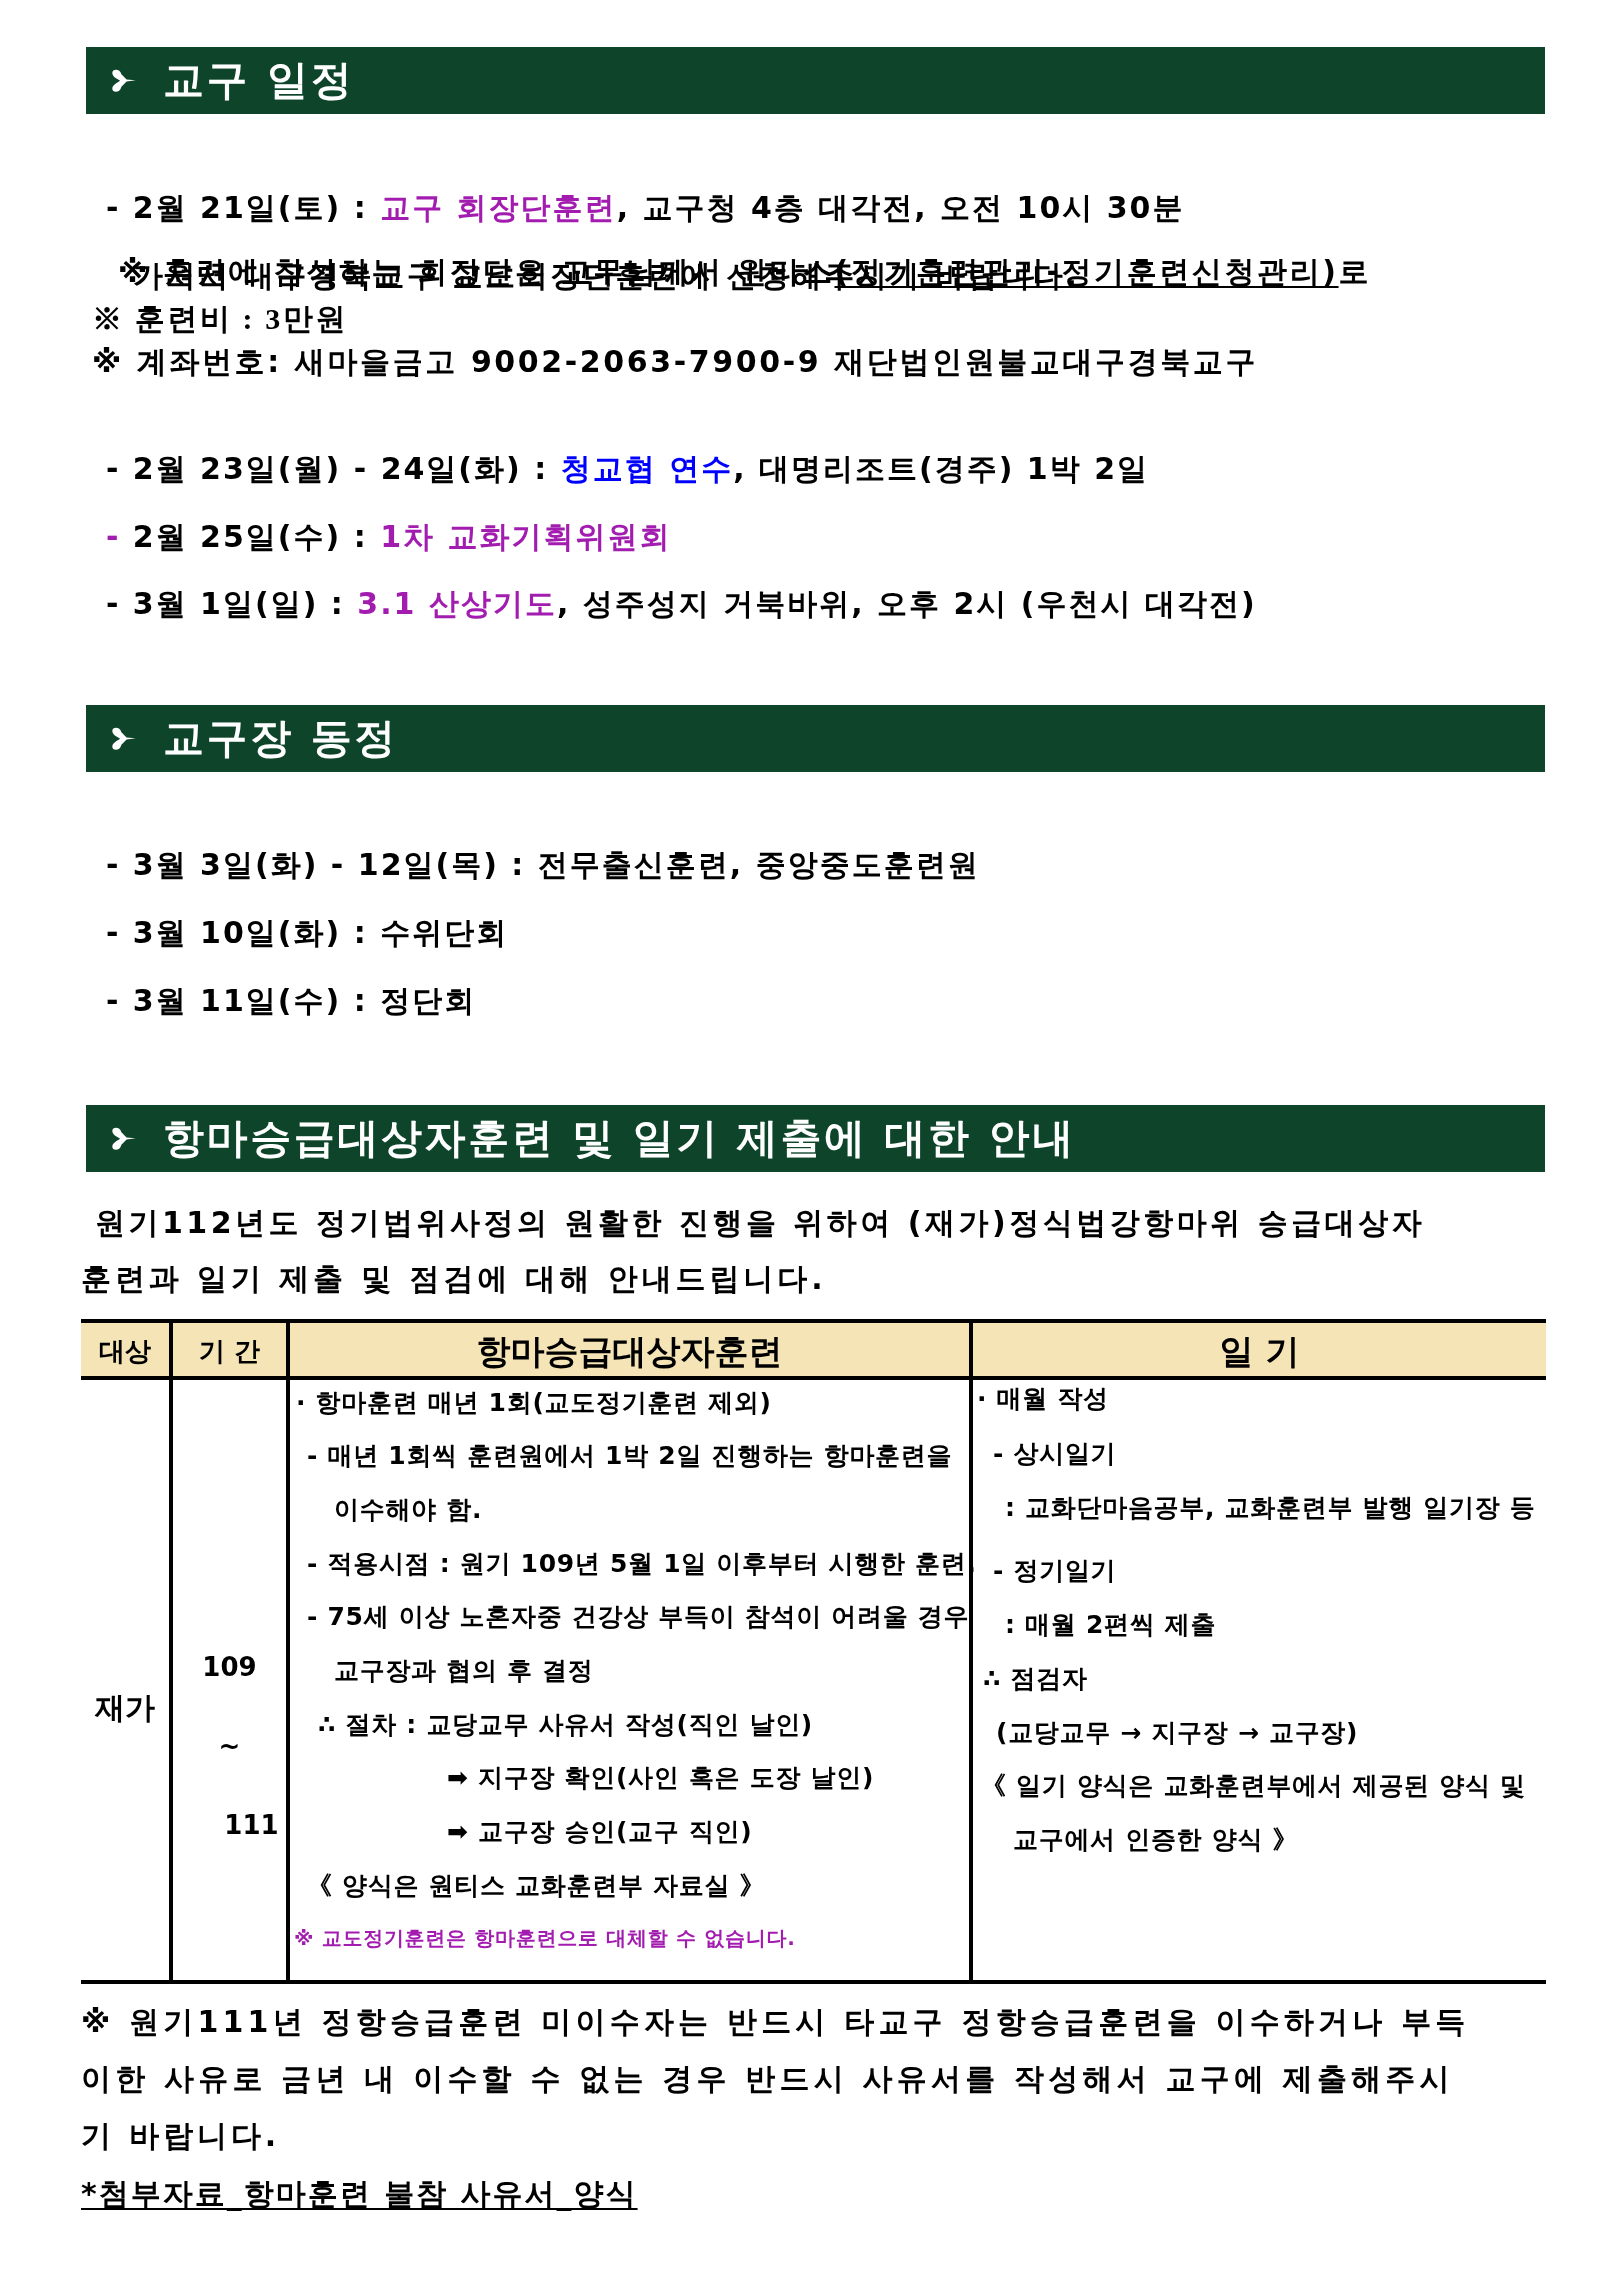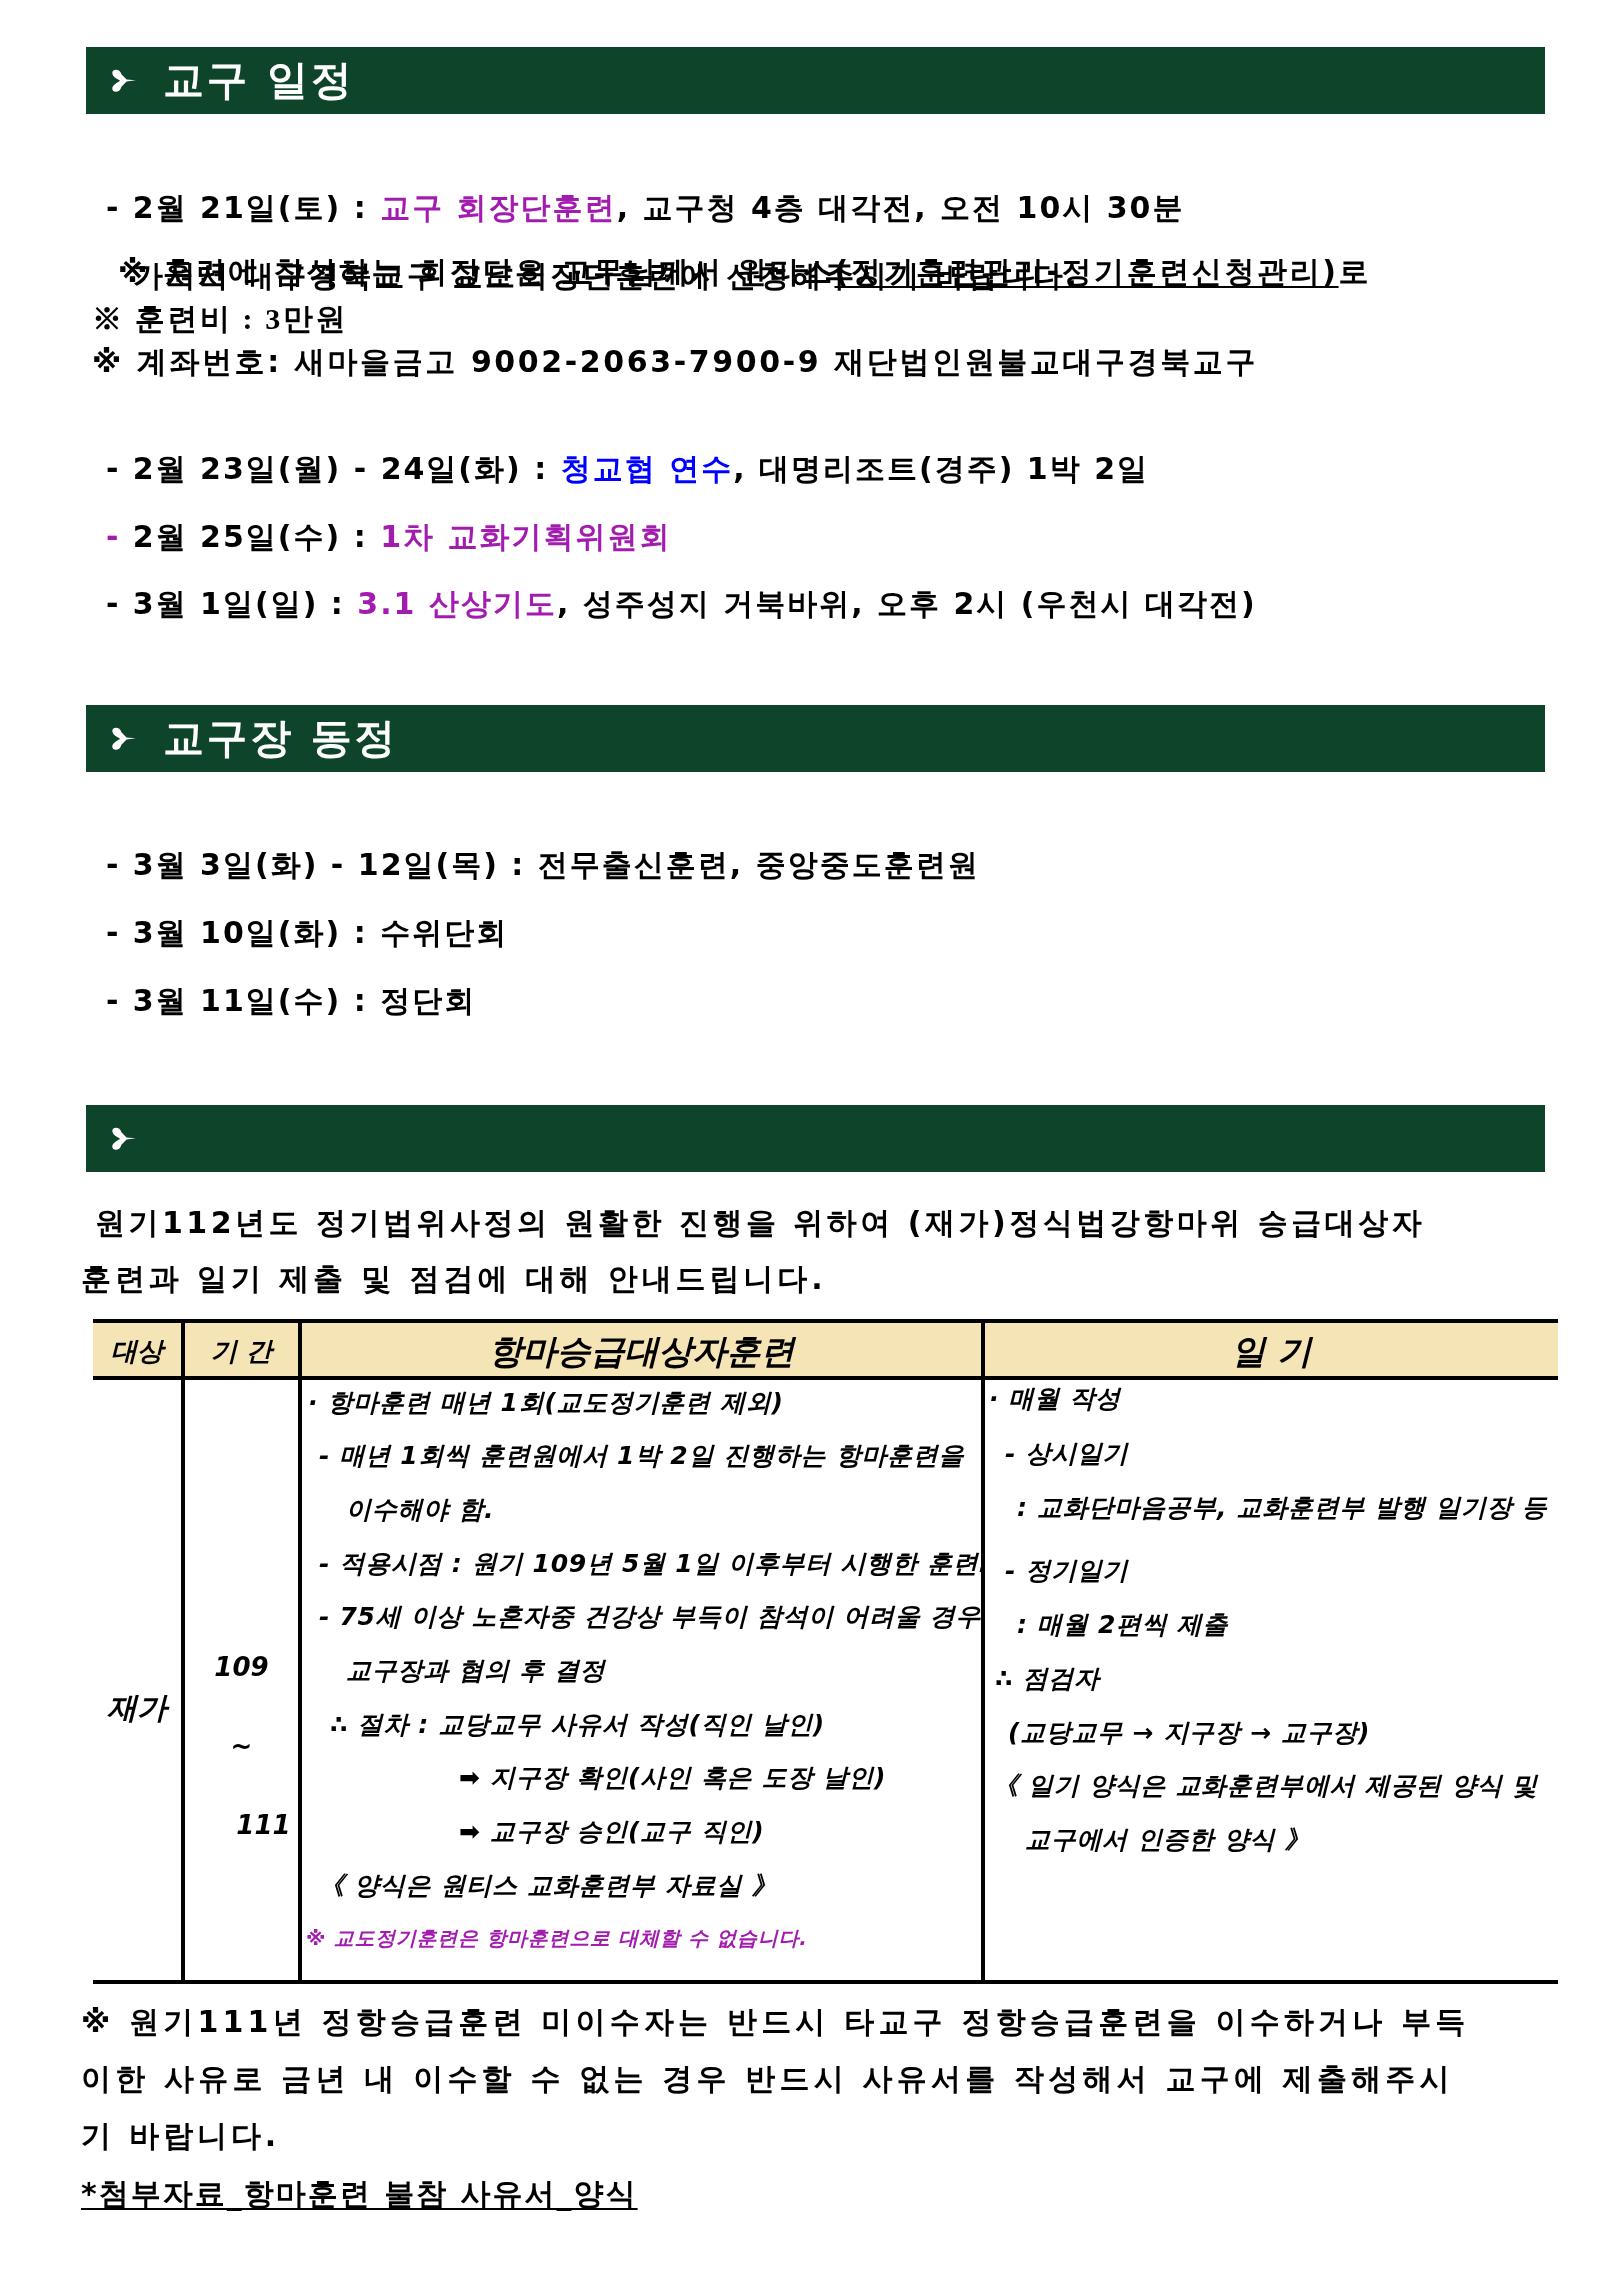--- a/index.html
+++ b/index.html
@@ -7,21 +7,21 @@
          font-family:"DejaVu Sans","Liberation Sans",sans-serif; color:#000; }
   .bar { position:absolute; left:86px; width:1459px; height:67px; background:#0E452A; }
   .bar .icon { position:absolute; left:25px; top:21.6px; width:26px; height:23.6px; }
   .bar .title { position:absolute; left:77px; top:0; height:67px; line-height:67px;
                 color:#fff; font-weight:bold; font-size:41px; letter-spacing:2.6px; white-space:pre; }
   .line { position:absolute; left:81px; font-weight:bold; font-size:30px; letter-spacing:2px; white-space:pre; line-height:39px; }
   .red { color:#a21caf; }
   .blue { color:#0000FF; }
   .ul { text-decoration:underline; text-decoration-thickness:2px; text-underline-offset:3.9px; }
   
-  .tbl { position:absolute; left:93px; top:1319px; width:1465px; height:665px;font-style:italic; }
+  .tbl { position:absolute; left:81px; top:1319px; width:1465px; height:665px; }
   .tbl .hline { position:absolute; left:0; right:0; height:3.9px; background:#000; }
   .tbl .vline { position:absolute; width:3.9px; background:#000; }
   .tbl .hdr { position:absolute; top:3.9px; height:57px; background:#F5E4B5; }
   .hcell { position:absolute; top:3.9px; height:57px; line-height:57px; text-align:center;
            font-weight:bold; font-size:26px; white-space:pre; }
   .hcell.big { font-size:34px; }
   .cellc { position:absolute; text-align:center; font-weight:bold; white-space:pre;margin-top:32px; }
   .tl { position:absolute; font-size:25px; font-weight:bold; white-space:pre; line-height:33px; letter-spacing:0.7px; }
 </style>
 </head>
@@ -71,20 +71,21 @@
   <span>-</span> <span>3월 10일(화) : 수위단회</span>
 </div>
 <div class="line" style="top:942px;">
   <span>-</span> <span>3월 11일(수) : 정단회</span>
 </div>
 
 <div class="bar" style="top:1105px;">
   <svg class="icon" viewBox="0 0 40 36">
     <path d="M2 6 C2 -1 14 -1 16 8 L24 16 L38 17 L24 19 L16 27 C14 37 2 37 2 30 C2 24 10 21 14 18 C10 15 2 12 2 6 Z" fill="#fff"></path>
   </svg>
+  <div class="title">항마승급대상자훈련 및 일기 제출에 대한 안내</div>
 </div>
 
 <div class="line" style="top:1203px; letter-spacing:3.5px;"> 원기112년도 정기법위사정의 원활한 진행을 위하여 (재가)정식법강항마위 승급대상자</div>
 <div class="line" style="top:1259px; letter-spacing:3.9px;">훈련과 일기 제출 및 점검에 대해 안내드립니다.</div>
 
 <div class="tbl">
   <div class="hdr" style="left:0; width:1465px;"></div>
   <div class="hline" style="top:0;"></div>
   <div class="hline" style="top:57px;"></div>
   <div class="hline" style="top:661px;"></div>

